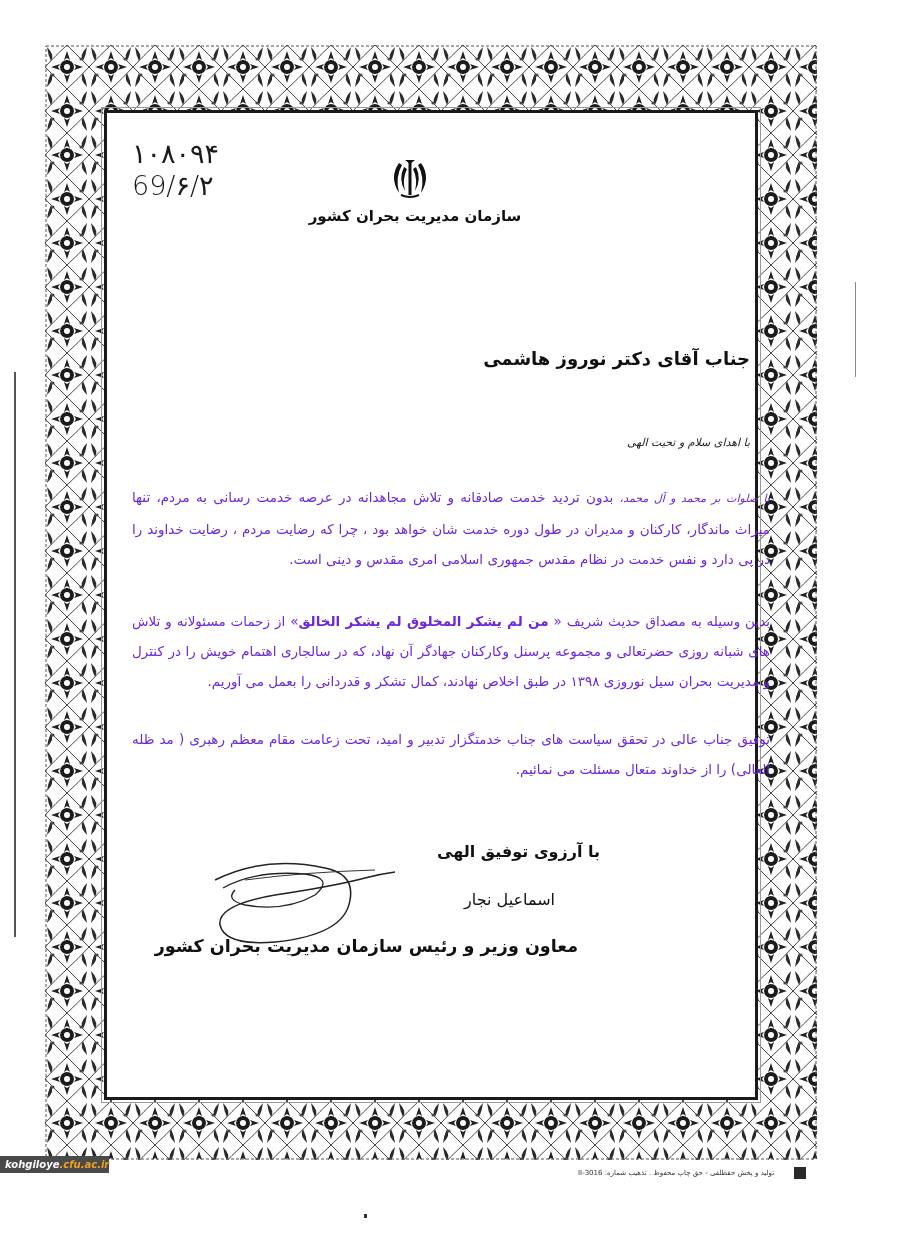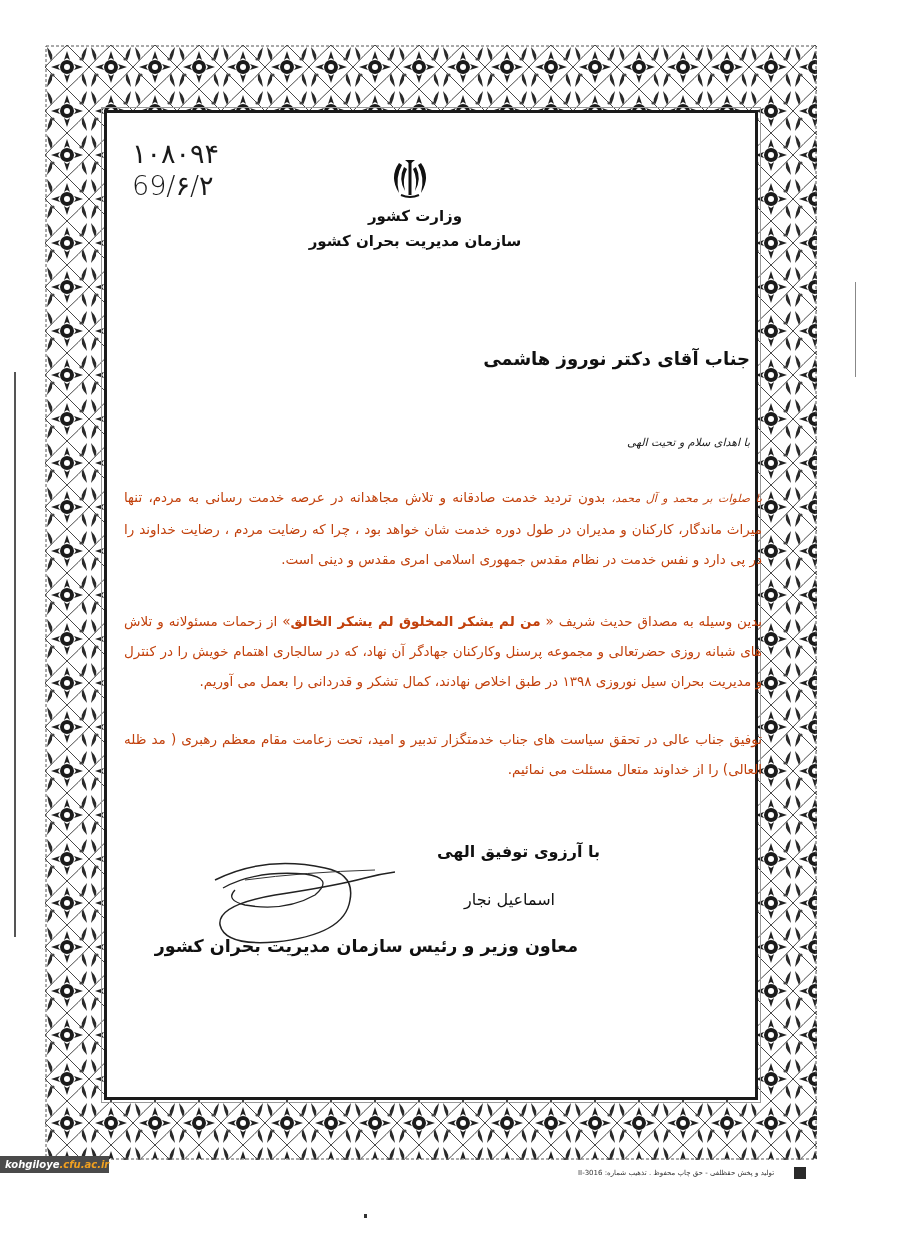--- a/index.html
+++ b/index.html
@@ -45,23 +45,23 @@
     font-family:"DejaVu Sans", sans-serif; font-weight:bold; font-size:18px; line-height:48px;
     width:520px;
   }
 
   .greeting {
     position:absolute; right:150px; top:436px; direction:rtl;
     font-family:"DejaVu Serif", serif; font-style:italic; font-size:11px; color:#222;
   }
 
   .body-text {
-    position:absolute; left:124px; width:638px; direction:rtl; text-align:justify;
+    position:absolute; left:132px; width:638px; direction:rtl; text-align:justify;
     font-family:"DejaVu Sans", sans-serif; font-size:13.5px; line-height:30px;
-    color:#c2410c;
+    color:#6d28d9;
   }
   .p1 { top:482px; }
   .p2 { top:606px; }
   .p3 { top:724px; }
   .body-text .hand { font-family:"DejaVu Serif", serif; font-style:italic; font-size:11px; }
   .body-text .hadith { font-weight:bold; }
 
   .closing {
     position:absolute; right:300px; top:842px; direction:rtl;
     font-family:"DejaVu Sans", sans-serif; font-weight:bold; font-size:16px;
@@ -129,21 +129,20 @@
   <path d="M14 8 Q4 22 14 38 Q10 22 17 10 Z" fill="#111"></path>
   <path d="M36 8 Q46 22 36 38 Q40 22 33 10 Z" fill="#111"></path>
   <path d="M19 12 Q13 24 20 36 Q17 24 22 14 Z" fill="#111"></path>
   <path d="M31 12 Q37 24 30 36 Q33 24 28 14 Z" fill="#111"></path>
   <rect x="23.5" y="6" width="3" height="34" fill="#111"></rect>
   <path d="M20 5 L30 5 L25 9 Z" fill="#111"></path>
   <path d="M16 40 Q25 44 34 40" stroke="#111" stroke-width="2" fill="none"></path>
 </svg>
 
 <div class="letterhead">
-  <div>وزارت کشور</div>
   <div>سازمان مدیریت بحران کشور</div>
 </div>
 
 <div class="addressee">
   <div>جناب آقای دکتر نوروز هاشمی</div>
 </div>
 
 <div class="greeting">با اهدای سلام و تحیت الهی</div>
 
 <div class="body-text p1">

